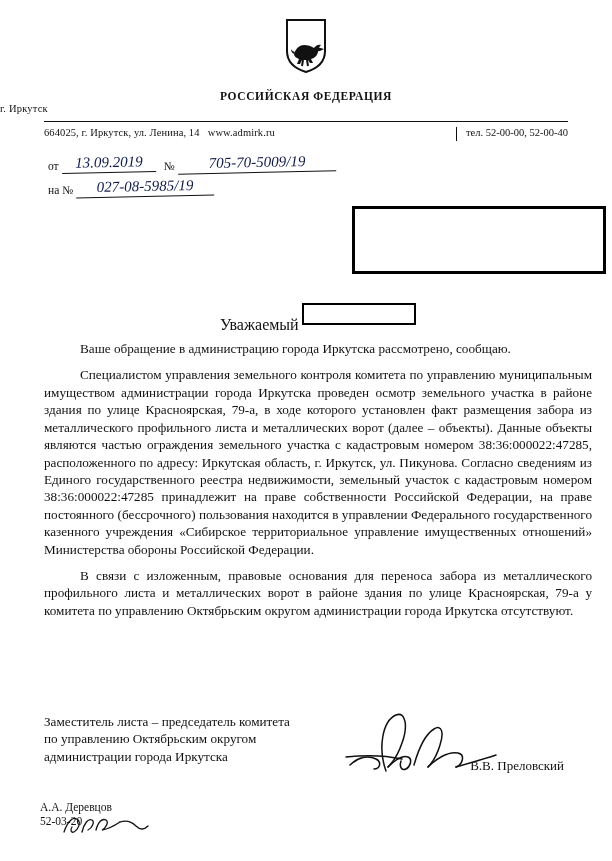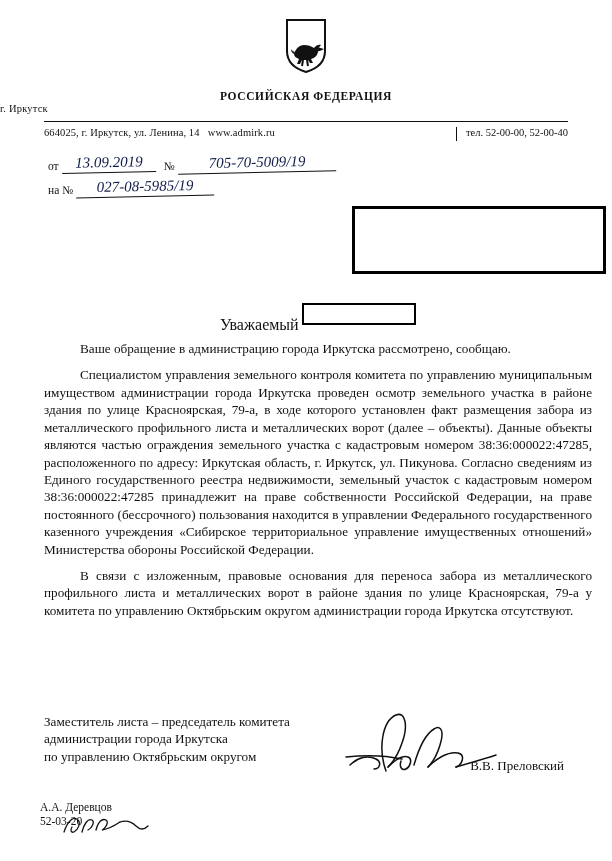--- a/index.html
+++ b/index.html
@@ -267,22 +267,22 @@
 
   <div class="body">
     <p>Ваше обращение в администрацию города Иркутска рассмотрено, сообщаю.</p>
     <p>Специалистом управления земельного контроля комитета по управлению муниципальным имуществом администрации города Иркутска проведен осмотр земельного участка в районе здания по улице Красноярская, 79-а, в ходе которого установлен факт размещения забора из металлического профильного листа и металлических ворот (далее – объекты). Данные объекты являются частью ограждения земельного участка с кадастровым номером 38:36:000022:47285, расположенного по адресу: Иркутская область, г. Иркутск, ул. Пикунова. Согласно сведениям из Единого государственного реестра недвижимости, земельный участок с кадастровым номером 38:36:000022:47285 принадлежит на праве собственности Российской Федерации, на праве постоянного (бессрочного) пользования находится в управлении Федерального государственного казенного учреждения «Сибирское территориальное управление имущественных отношений» Министерства обороны Российской Федерации.</p>
     <p class="last">В связи с изложенным, правовые основания для переноса забора из металлического профильного листа и металлических ворот в районе здания по улице Красноярская, 79-а у комитета по управлению Октябрьским округом администрации города Иркутска отсутствуют.</p>
   </div>
 
   <div class="sig-block">
     <div class="sig-lines">
       <div>Заместитель листа – председатель комитета</div>
+      <div>по управлению Октябрьским округом</div>
       <div>администрации города Иркутска</div>
-      <div>по управлению Октябрьским округом</div>
     </div>
     <div class="sig-name">В.В. Преловский</div>
     <div class="signature">
       <svg width="190" height="72" viewBox="0 0 190 72" xmlns="http://www.w3.org/2000/svg">
         <g fill="none" stroke="#111" stroke-width="1.5" stroke-linecap="round">
           <path d="M42 66 C34 44 38 16 52 10 C62 6 64 22 58 38 C54 50 48 58 44 62"></path>
           <path d="M44 62 C50 56 58 50 64 52 C69 54 66 62 62 64 C58 66 55 62 57 56"></path>
           <path d="M70 60 C74 46 80 30 90 24 C98 19 100 28 96 40 C93 50 88 58 84 62"></path>
           <path d="M84 62 C92 54 104 46 114 48 C122 50 118 60 112 62"></path>
           <path d="M6 60 C14 52 24 50 32 54 C38 57 36 64 30 64"></path>

